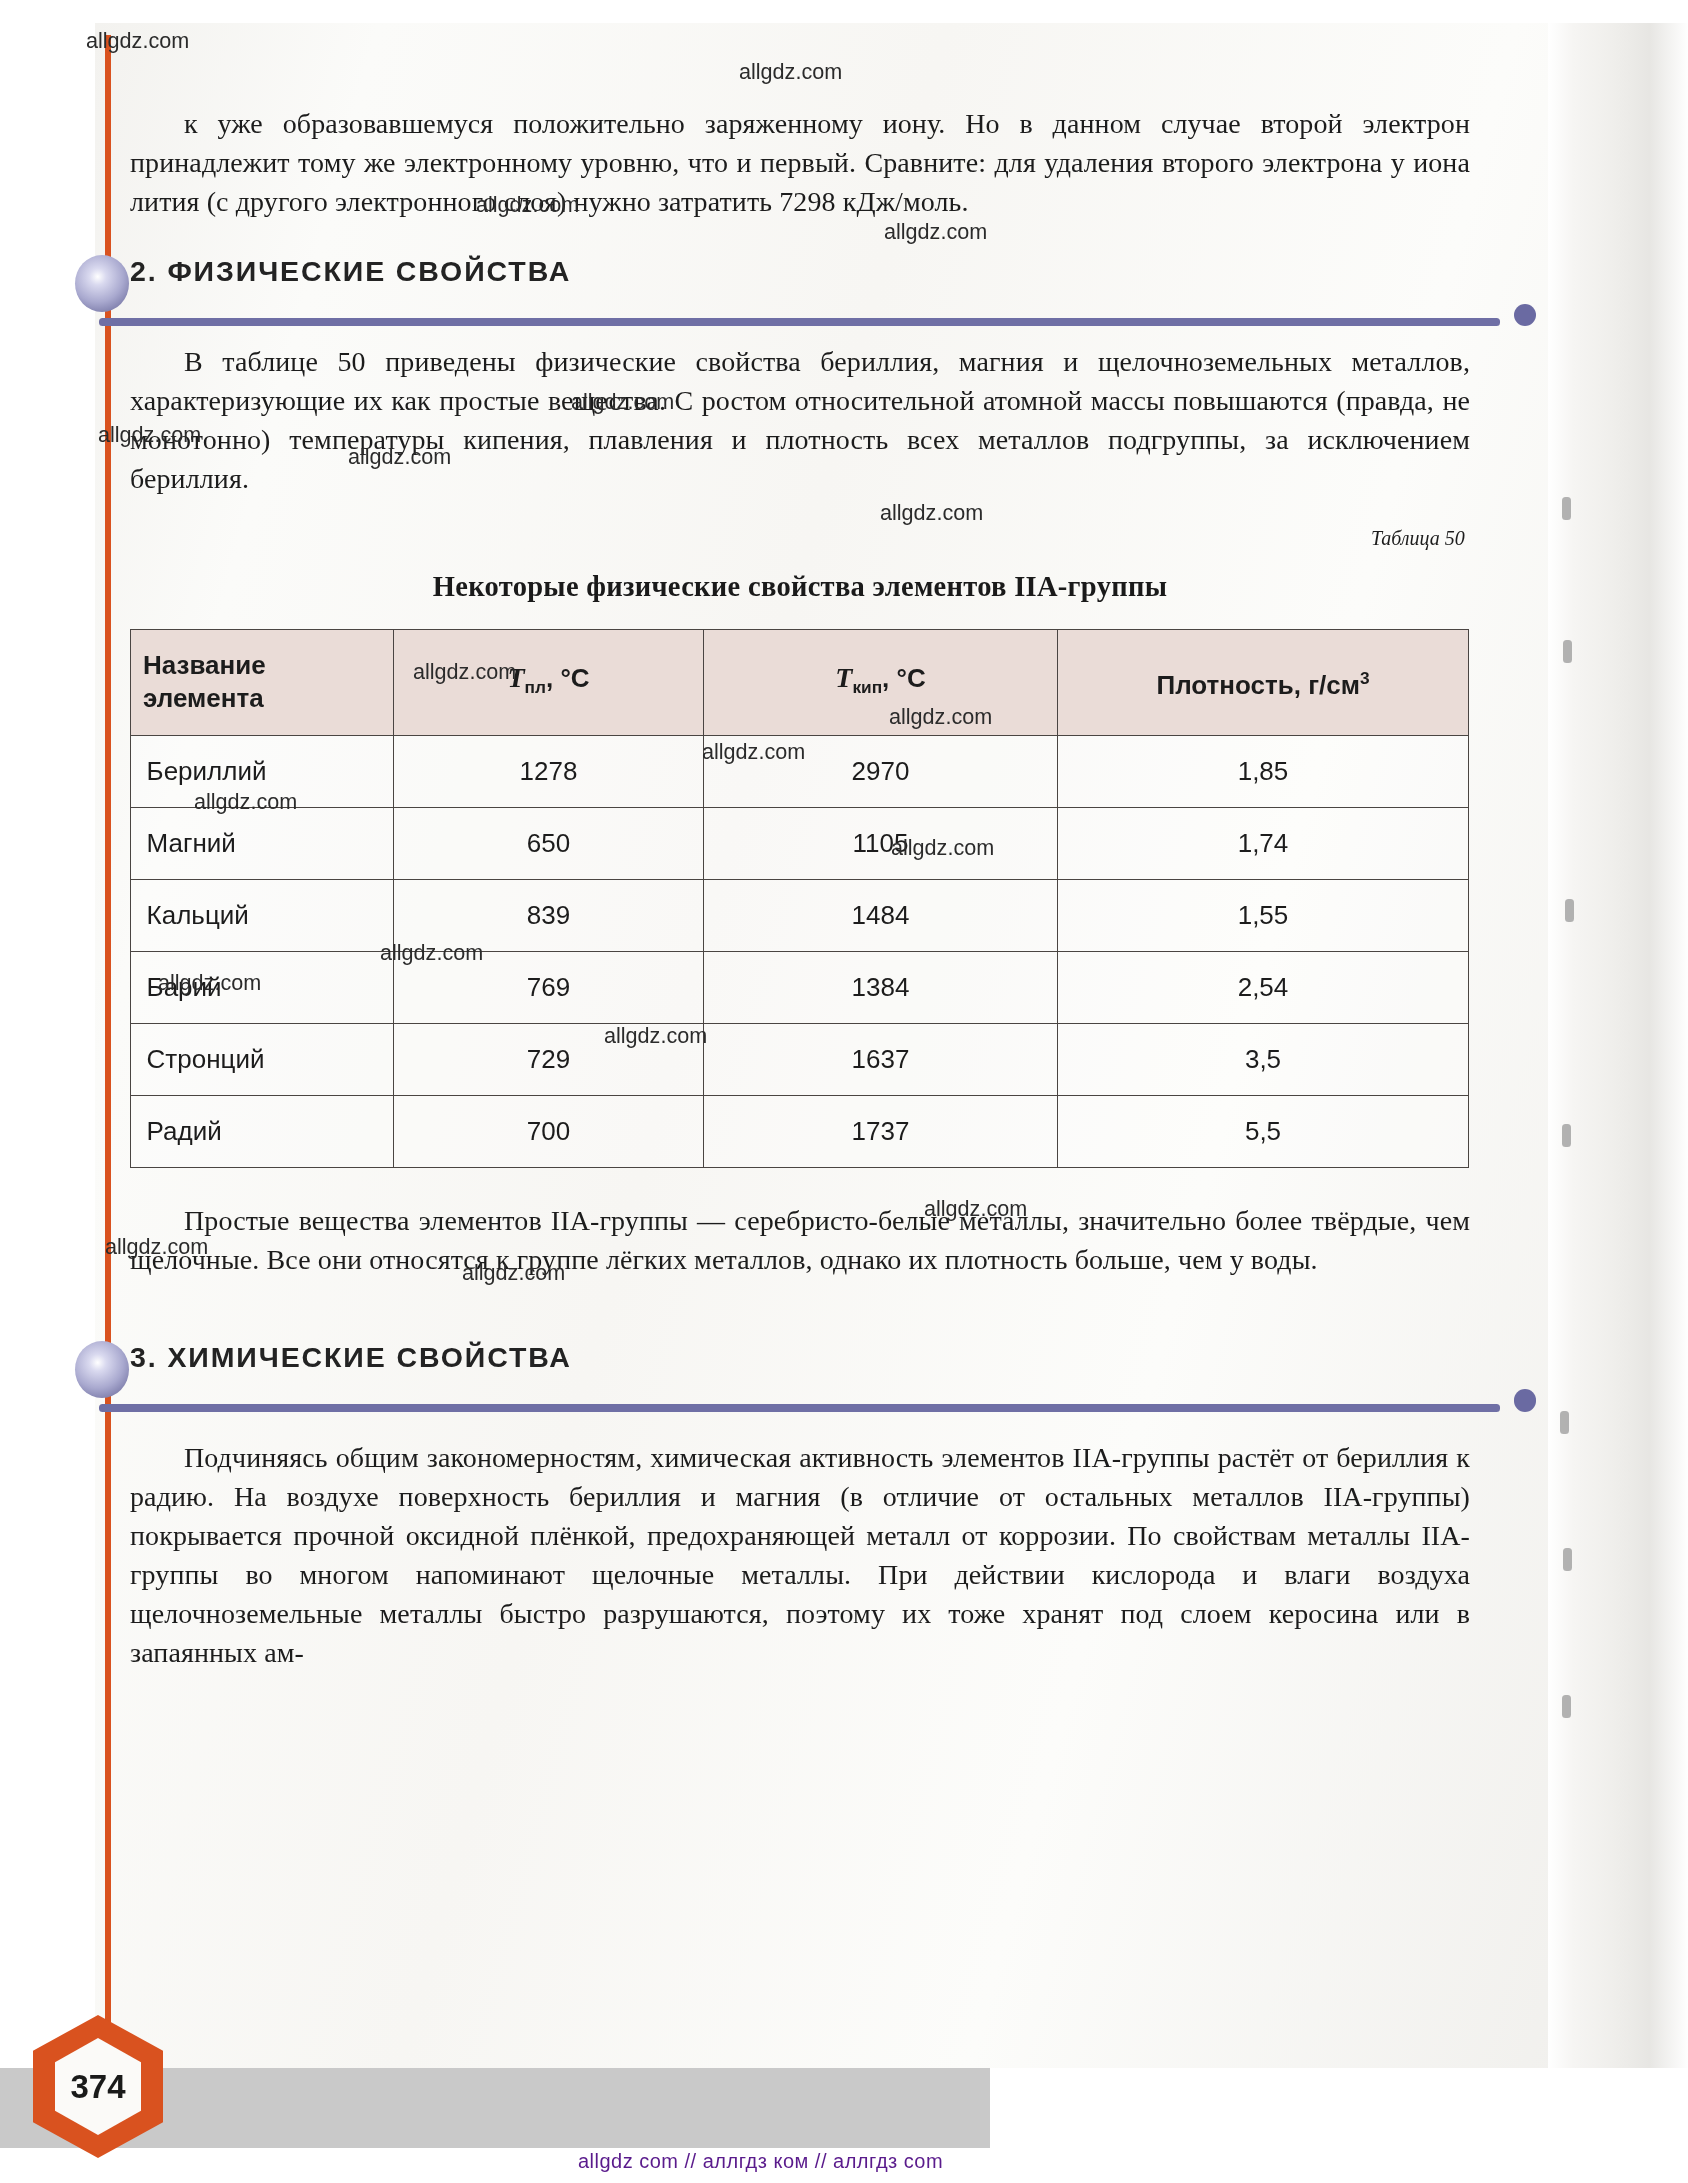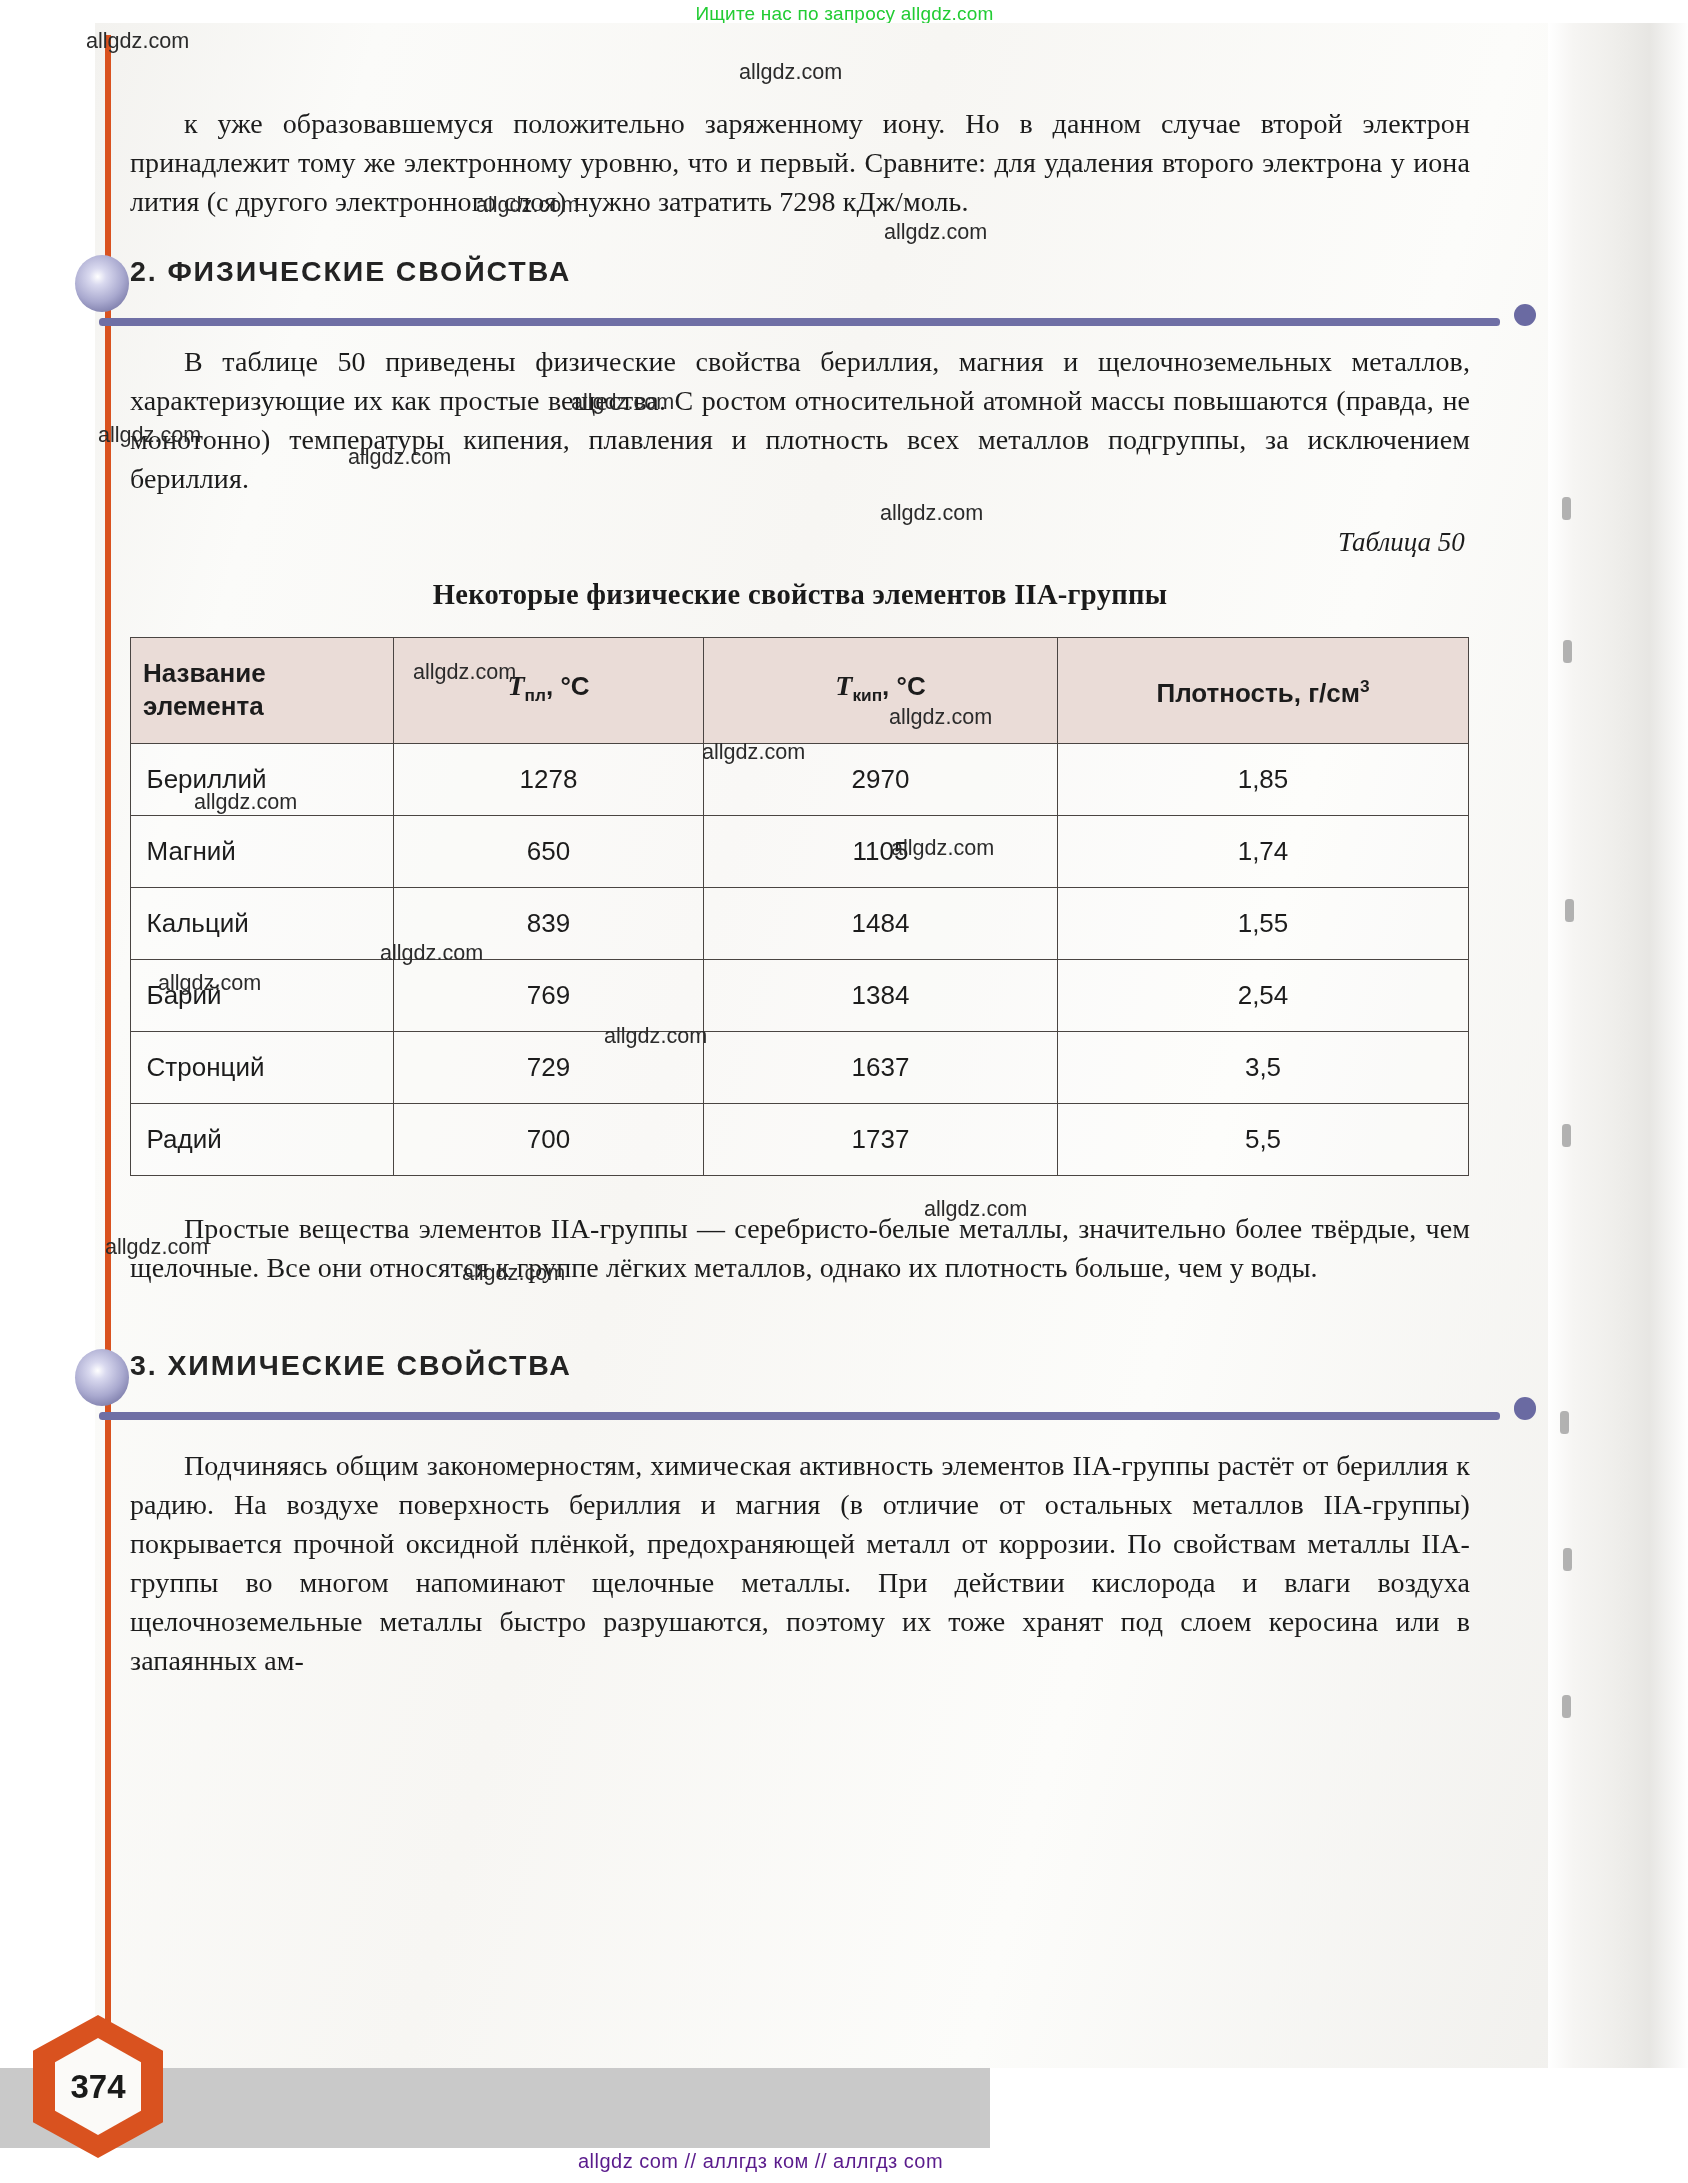--- a/index.html
+++ b/index.html
@@ -150,21 +150,21 @@
     font-size: 28.5px;
     letter-spacing: 1.9px;
     color: #232323;
   }
 
   
   .tbl-caption {
     text-align: right;
     font-family: "Liberation Serif", serif;
     font-style: italic;
-    font-size: 27px;
+    font-size: 20px;
     color: #1c1c1c;
     padding-right: 5.2px;
     margin-top: 29px;
   }
   .tbl-title {
     text-align: center;
     font-family: "Liberation Serif", serif;
     font-weight: bold;
     font-size: 28.5px;
     color: #1a1a1a;
@@ -268,21 +268,20 @@
     background: #9a9a9a;
     border-radius: 3.5px;
     opacity: 0.75;
   }
 </style>
 </head>
 <body>
 
 <div id="page">
 
-  <div class="top-banner">Ищите нас по запросу allgdz.com</div>
 
   <div class="sheet"></div>
   <div class="sheet-edge"></div>
 
   <div class="spine-mark" style="left:1562px; top:497px;"></div>
   <div class="spine-mark" style="left:1563px; top:640px;"></div>
   <div class="spine-mark" style="left:1565px; top:899px;"></div>
   <div class="spine-mark" style="left:1562px; top:1124px;"></div>
   <div class="spine-mark" style="left:1560px; top:1411px;"></div>
   <div class="spine-mark" style="left:1563px; top:1548px;"></div>

